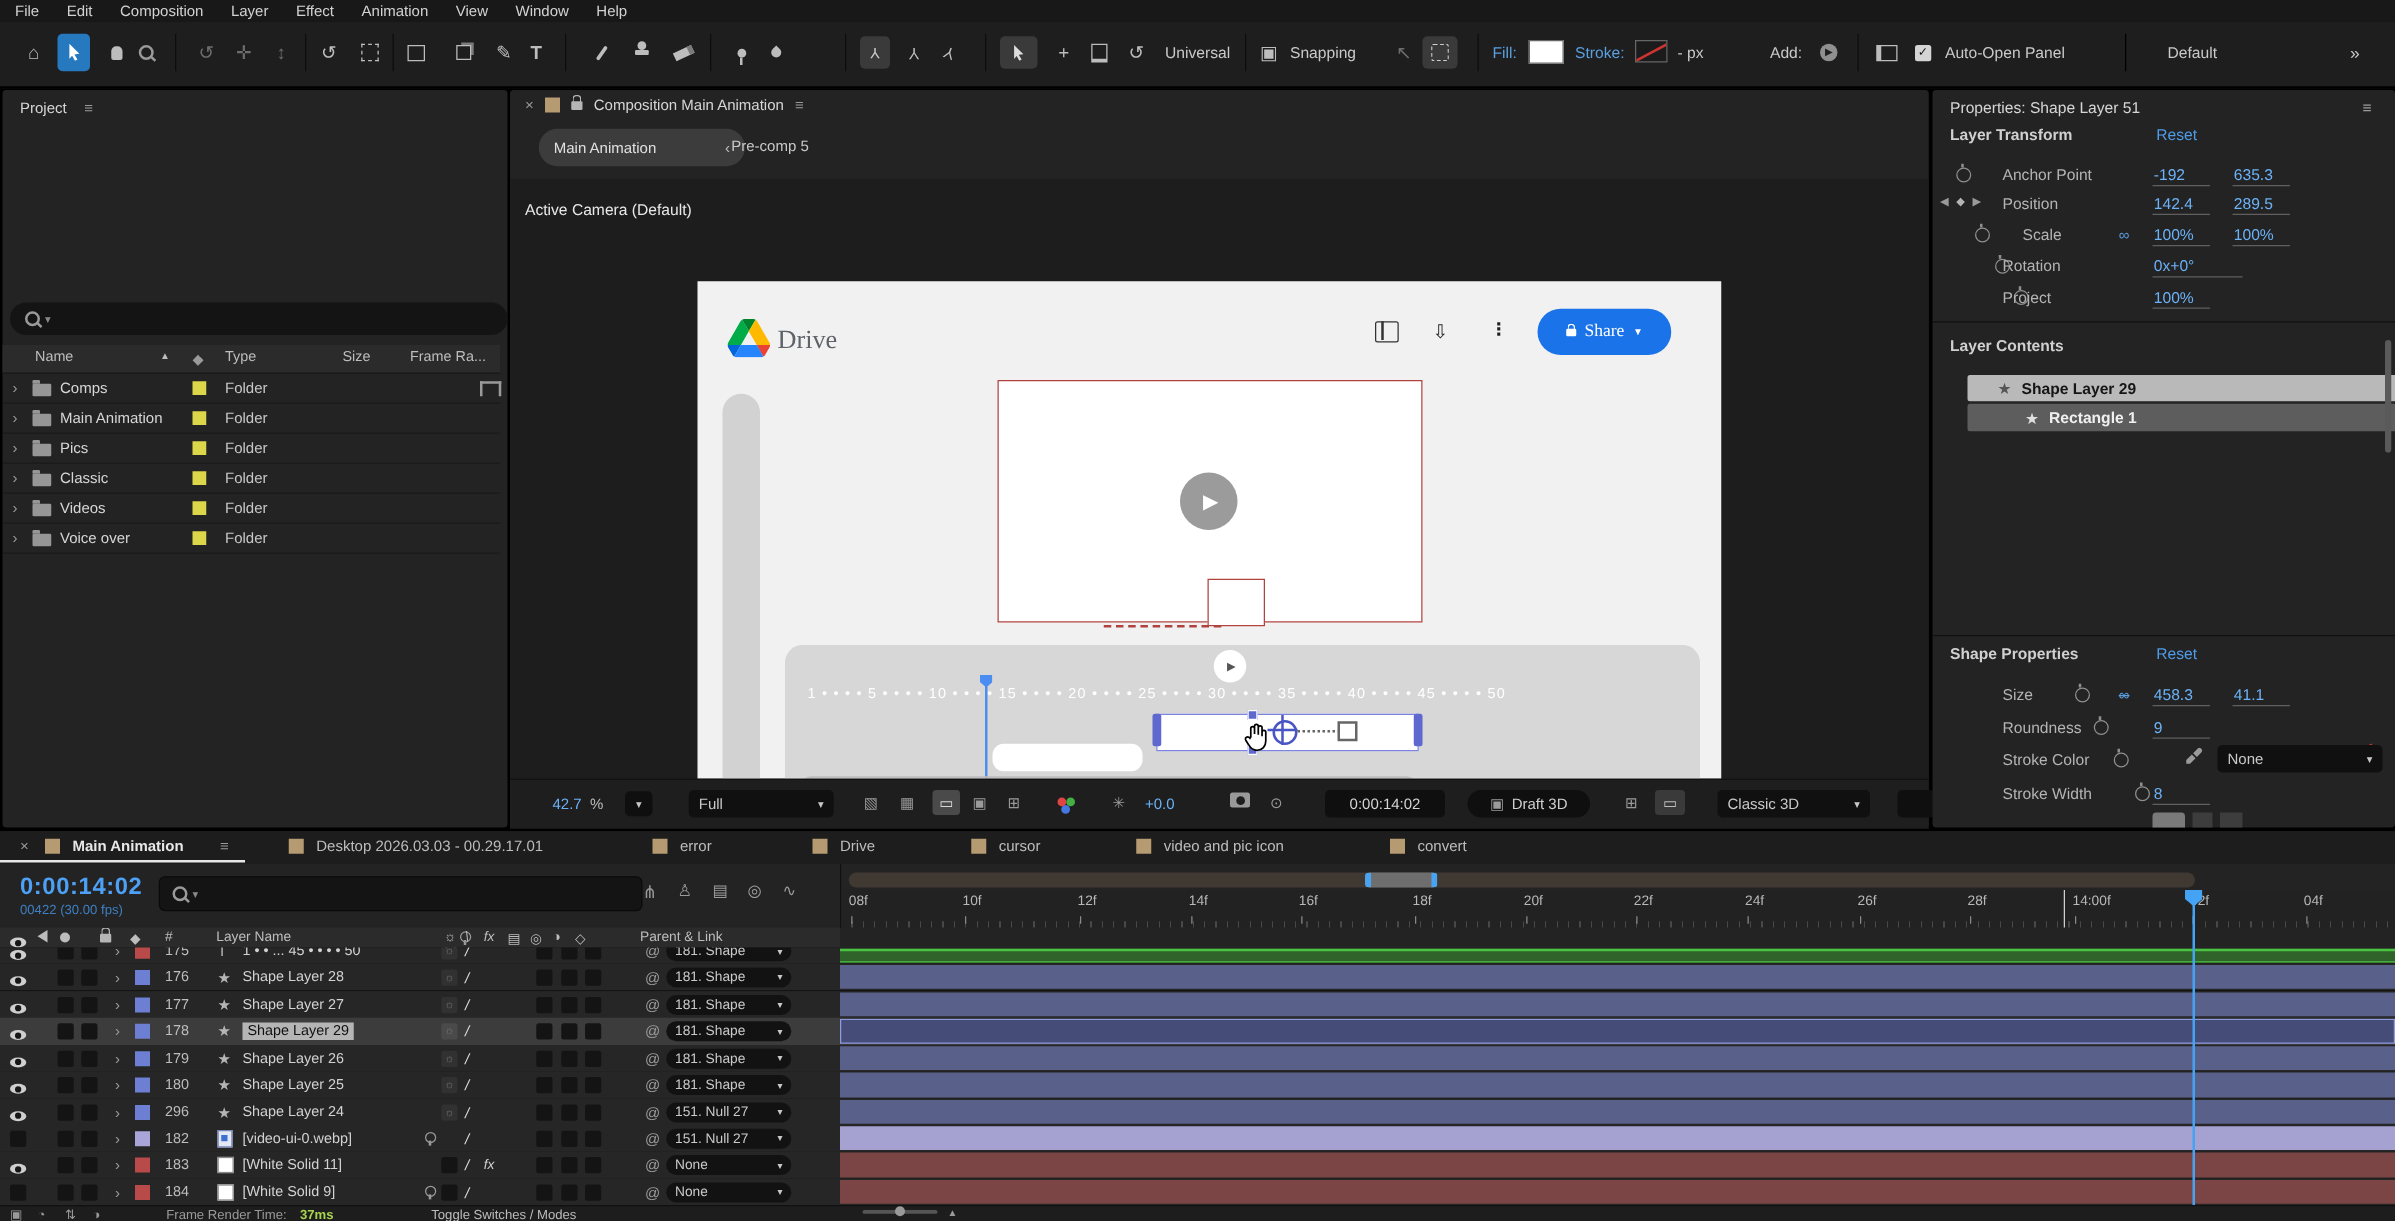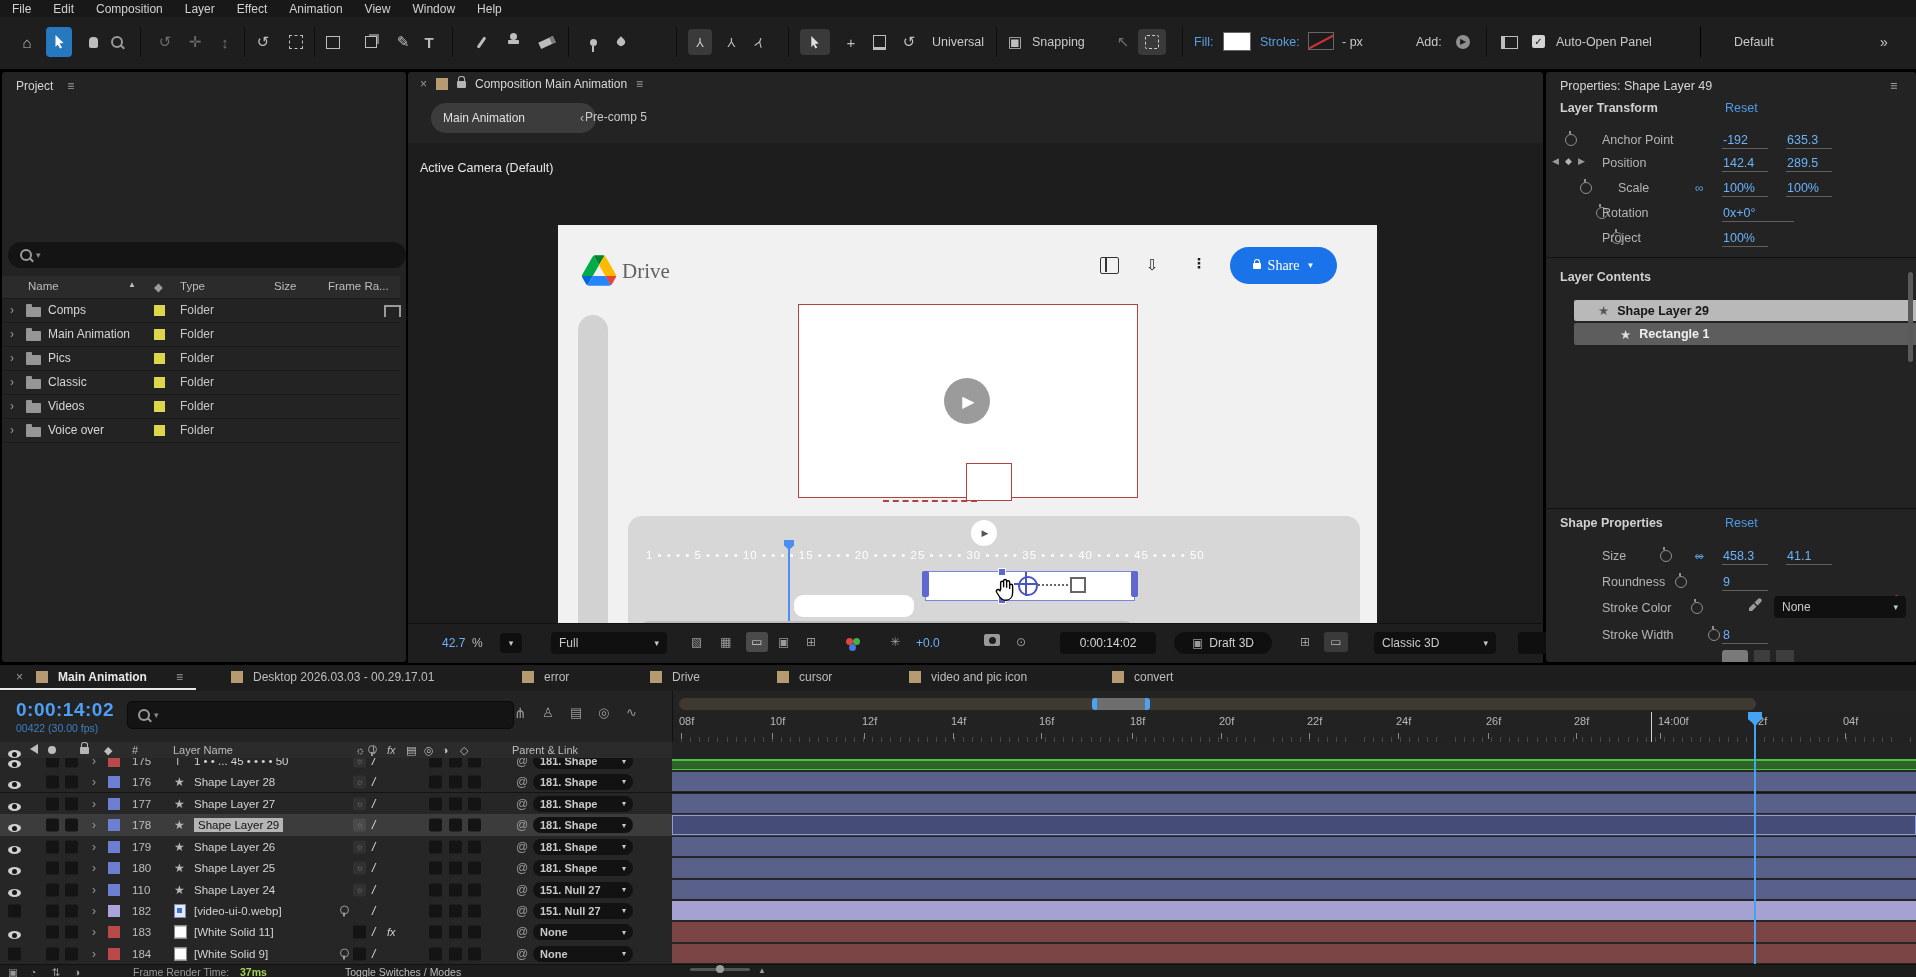--- a/index.html
+++ b/index.html
@@ -32,21 +32,21 @@
   .mag::after{content:"";position:absolute;width:5px;height:2px;background:#9a9a9a;transform:rotate(45deg);right:-4px;bottom:-2px;}
   .padlock{width:9px;height:7px;background:#b5b5b5;border-radius:1px;position:relative;display:inline-block;margin-top:5px;}
   .padlock::before{content:"";position:absolute;top:-5px;left:1px;width:5px;height:5px;border:1.5px solid #b5b5b5;border-bottom:none;border-radius:3px 3px 0 0;}
   .val{color:#6cb2f8;border-bottom:1px solid #5f5f5f;padding:0 3px 1px 1px;min-width:42px;display:inline-block;}
   .reset{color:#4f9be8;}
   .pinw{width:9px;height:11px;position:relative;display:inline-block;}
   .pinw::before{content:"";position:absolute;left:1px;top:0;width:7px;height:7px;border:1.5px solid #9a9a9a;border-radius:50%;}
   .pinw::after{content:"";position:absolute;left:4px;top:7px;width:1.5px;height:4px;background:#9a9a9a;}
   .sunbox{width:13px;height:13px;background:#313131;border-radius:2px;color:#7c7c7c;font-size:9px;line-height:13px;text-align:center;display:inline-block;}
   .sbox{width:13px;height:13px;background:#141414;border-radius:2px;display:inline-block;}
-  .pdrop{height:16px;background:#121212;border-radius:8px;display:flex;align-items:center;justify-content:space-between;padding:0 7px;width:86px;font-size:11px;color:#c9c9c9;font-weight:bold;}
+  .pdrop{height:16px;background:#121212;border-radius:8px;display:flex;align-items:center;justify-content:space-between;padding:0 7px;width:86px;font-size:11px;color:#c9c9c9;}
   .select{background:#101010;border-radius:4px;color:#c9c9c9;display:flex;align-items:center;justify-content:space-between;padding:0 8px;font-size:12px;}
   
   #project{left:2px;top:72px;width:404px;height:590px;background:#232323;border-radius:3px;}
   .prow{position:absolute;left:0;width:398px;height:24px;border-bottom:1px solid #1a1a1a;}
   
   #comp{left:408px;top:72px;width:1135px;height:590px;background:#232323;border-radius:3px;}
   #viewer{position:absolute;left:0;top:71px;width:1135px;height:480px;background:#1d1d1d;overflow:hidden;}
   #mock{position:absolute;left:150px;top:82px;width:819px;height:464px;background:#f1f1f1;}
   
   #props{left:1546px;top:72px;width:370px;height:590px;background:#232323;border-radius:3px;font-size:12.5px;}
@@ -383,21 +383,21 @@
       <span class="abs flex" style="left:916px;top:8px;width:24px;height:20px;background:#3a3a3a;border-radius:3px;justify-content:center;color:#bdbdbd">▭</span>
       <div class="select abs" style="left:966px;top:8px;width:106px;height:22px">
           <span>Classic 3D</span>
           <span style="font-size:9px">▾</span>
         </div>
       <div class="abs" style="left:1110px;top:8px;width:30px;height:22px;background:#0f0f0f;border-radius:4px"></div>
     </div>
   </div>
 
   <div id="props" class="abs">
-    <div class="abs" style="left:14px;top:7px;color:#d6d6d6">Properties: Shape Layer 49</div>
+    <div class="abs" style="left:14px;top:7px;color:#d6d6d6">Properties: Shape Layer 51</div>
     <span class="abs" style="left:344px;top:7px;color:#9a9a9a">≡</span>
     <div class="abs" style="left:14px;top:29px;color:#d0d0d0;font-weight:bold">Layer Transform</div>
     <span class="abs reset" style="left:179px;top:29px">Reset</span>
 
     <span class="abs sw" style="left:19px;top:62px"></span>
     <span class="abs prlabel" style="left:56px;top:61px">Anchor Point</span>
     <span class="abs val" style="left:176px;top:61px">-192</span>
     <span class="abs val" style="left:240px;top:61px">635.3</span>
 
     <span class="abs" style="left:6px;top:84px;color:#9a9a9a;font-size:9px">◀</span>
@@ -681,21 +681,21 @@
           <span style="font-size:8px">▾</span>
         </div>
       <div class="track bar-blue"></div>
     </div>
 
     <div class="tl-row" style="top:214px;height:21px">
       <span class="abs eye c-eye"></span>
       <span class="abs sbox c-b1"></span><span class="abs sbox c-b2"></span>
       <span class="abs c-chev">›</span>
       <span class="abs c-swa" style="background:#6d7fd3"></span>
-      <span class="abs c-num">110</span>
+      <span class="abs c-num">296</span>
       <span class="abs c-ico">★</span>
       <span class="abs c-name">Shape Layer 24</span>
       <span class="abs pinw c-pin"></span>
       <span class="abs sunbox c-sun">☼</span>
       <span class="abs c-sla">/</span>
       <span class="abs sbox c-b3"></span><span class="abs sbox c-b4"></span><span class="abs sbox c-b5"></span>
       <span class="abs c-at">@</span>
       <div class="abs pdrop c-par">
           <span style="overflow:hidden;white-space:nowrap">151. Null 27</span>
           <span style="font-size:8px">▾</span>

